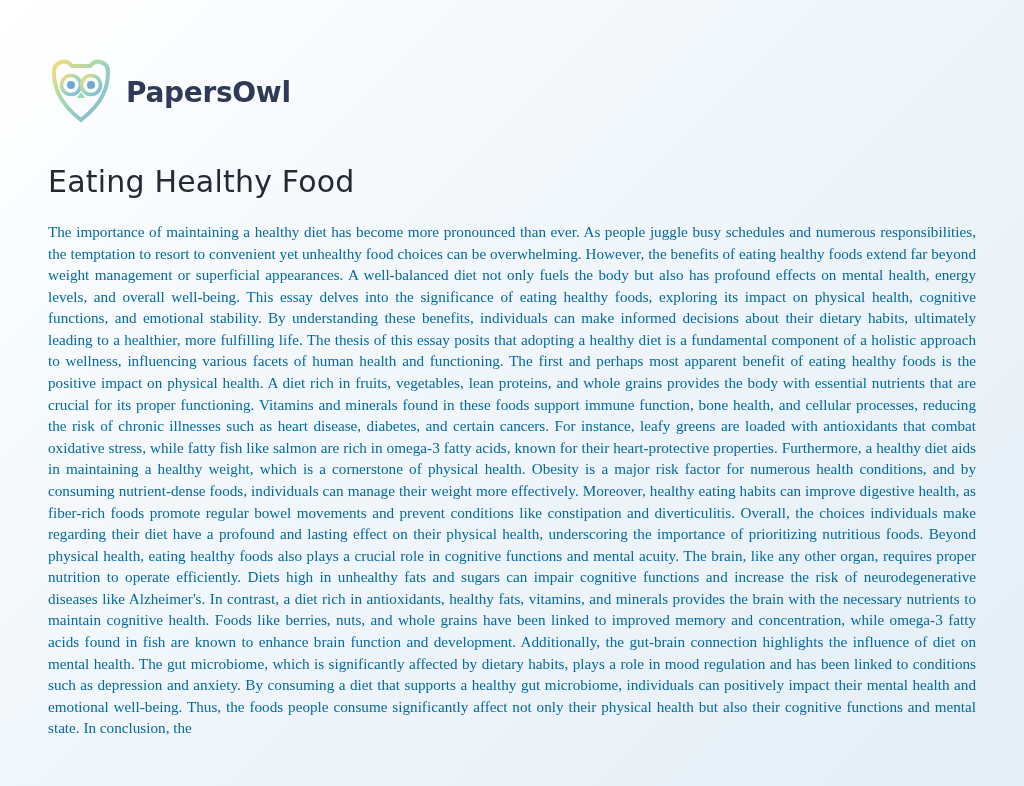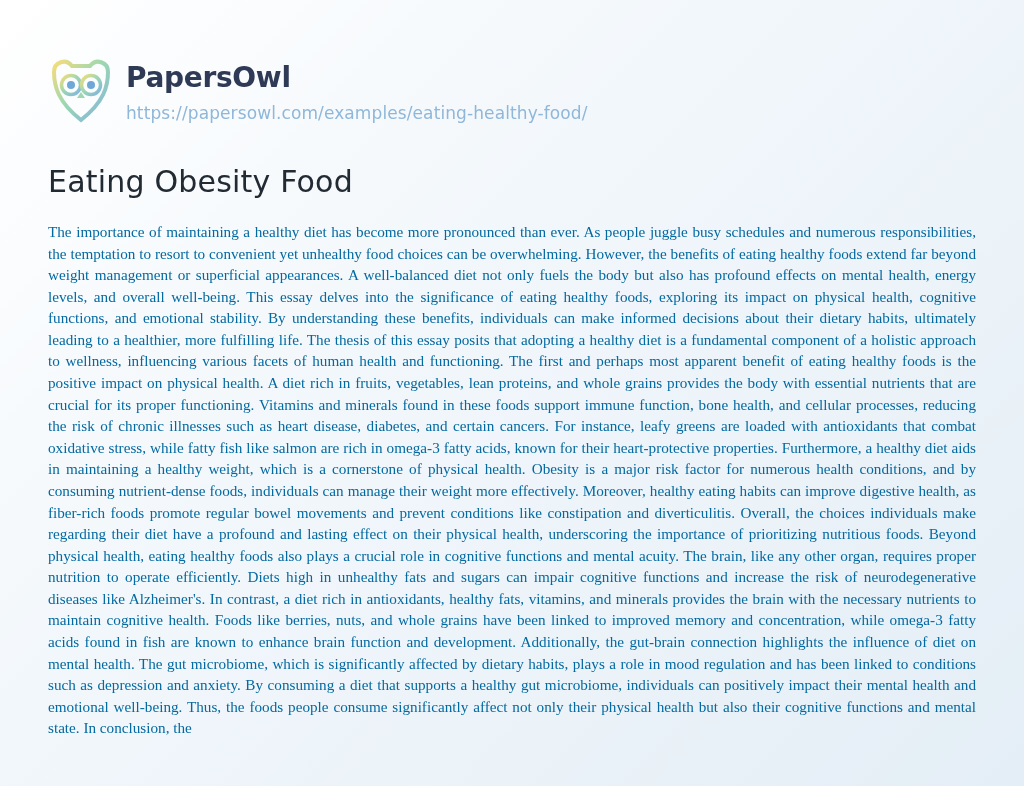--- a/index.html
+++ b/index.html
@@ -30,21 +30,21 @@
     height: 78px;
     flex: 0 0 78px;
     position: relative;
     margin-right: 6px;
   }
   .logo svg {
     display: block;
   }
   .brand-block {
     display: flex;
-    flex-direction: column;
+    flex-direction: row;
     justify-content: space-between;
     padding-top: 4px;
   }
   .brand-name {
     font-family: "DejaVu Sans", sans-serif;
     font-size: 28px;
     font-weight: bold;
     color: #2f3a56;
     letter-spacing: -0.3px;
     line-height: 1.1;
@@ -98,23 +98,22 @@
         <circle cx="29" cy="33" r="9.5" fill="none" stroke="url(#owlgrad)" stroke-width="3.5"></circle>
         <circle cx="49" cy="33" r="9.5" fill="none" stroke="url(#owlgrad)" stroke-width="3.5"></circle>
         <circle cx="29" cy="33" r="4" fill="#6fa8d6"></circle>
         <circle cx="49" cy="33" r="4" fill="#6fa8d6"></circle>
         <path d="M39 40 L35 46 L43 46 Z" fill="#9ed8b0"></path>
       </svg>
     </div>
 
     <div class="brand-block">
       <div class="brand-name">PapersOwl</div>
-      <div class="brand-url">https://papersowl.com/examples/eating-healthy-food/</div>
     </div>
 
   </div>
 
   <div class="content">
-    <h1 class="doc-title">Eating Obesity Food</h1>
+    <h1 class="doc-title">Eating Healthy Food</h1>
     <p class="body-text">The importance of maintaining a healthy diet has become more pronounced than ever. As people juggle busy schedules and numerous responsibilities, the temptation to resort to convenient yet unhealthy food choices can be overwhelming. However, the benefits of eating healthy foods extend far beyond weight management or superficial appearances. A well-balanced diet not only fuels the body but also has profound effects on mental health, energy levels, and overall well-being. This essay delves into the significance of eating healthy foods, exploring its impact on physical health, cognitive functions, and emotional stability. By understanding these benefits, individuals can make informed decisions about their dietary habits, ultimately leading to a healthier, more fulfilling life. The thesis of this essay posits that adopting a healthy diet is a fundamental component of a holistic approach to wellness, influencing various facets of human health and functioning. The first and perhaps most apparent benefit of eating healthy foods is the positive impact on physical health. A diet rich in fruits, vegetables, lean proteins, and whole grains provides the body with essential nutrients that are crucial for its proper functioning. Vitamins and minerals found in these foods support immune function, bone health, and cellular processes, reducing the risk of chronic illnesses such as heart disease, diabetes, and certain cancers. For instance, leafy greens are loaded with antioxidants that combat oxidative stress, while fatty fish like salmon are rich in omega-3 fatty acids, known for their heart-protective properties. Furthermore, a healthy diet aids in maintaining a healthy weight, which is a cornerstone of physical health. Obesity is a major risk factor for numerous health conditions, and by consuming nutrient-dense foods, individuals can manage their weight more effectively. Moreover, healthy eating habits can improve digestive health, as fiber-rich foods promote regular bowel movements and prevent conditions like constipation and diverticulitis. Overall, the choices individuals make regarding their diet have a profound and lasting effect on their physical health, underscoring the importance of prioritizing nutritious foods. Beyond physical health, eating healthy foods also plays a crucial role in cognitive functions and mental acuity. The brain, like any other organ, requires proper nutrition to operate efficiently. Diets high in unhealthy fats and sugars can impair cognitive functions and increase the risk of neurodegenerative diseases like Alzheimer's. In contrast, a diet rich in antioxidants, healthy fats, vitamins, and minerals provides the brain with the necessary nutrients to maintain cognitive health. Foods like berries, nuts, and whole grains have been linked to improved memory and concentration, while omega-3 fatty acids found in fish are known to enhance brain function and development. Additionally, the gut-brain connection highlights the influence of diet on mental health. The gut microbiome, which is significantly affected by dietary habits, plays a role in mood regulation and has been linked to conditions such as depression and anxiety. By consuming a diet that supports a healthy gut microbiome, individuals can positively impact their mental health and emotional well-being. Thus, the foods people consume significantly affect not only their physical health but also their cognitive functions and mental state. In conclusion, the</p>
   </div>
 
 </div>
 
 </body></html>

